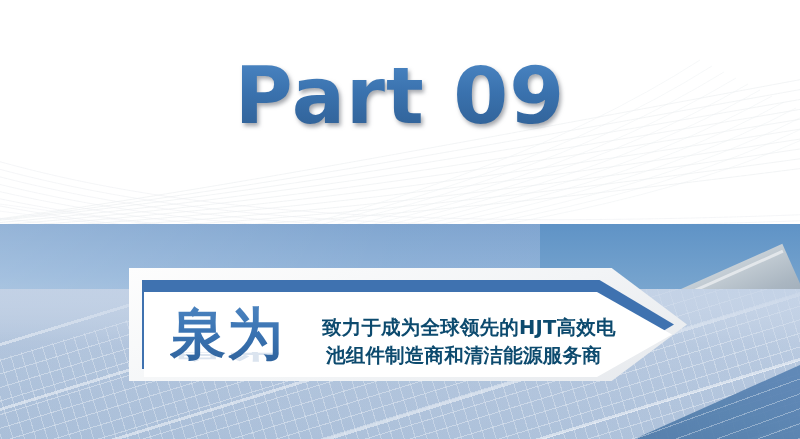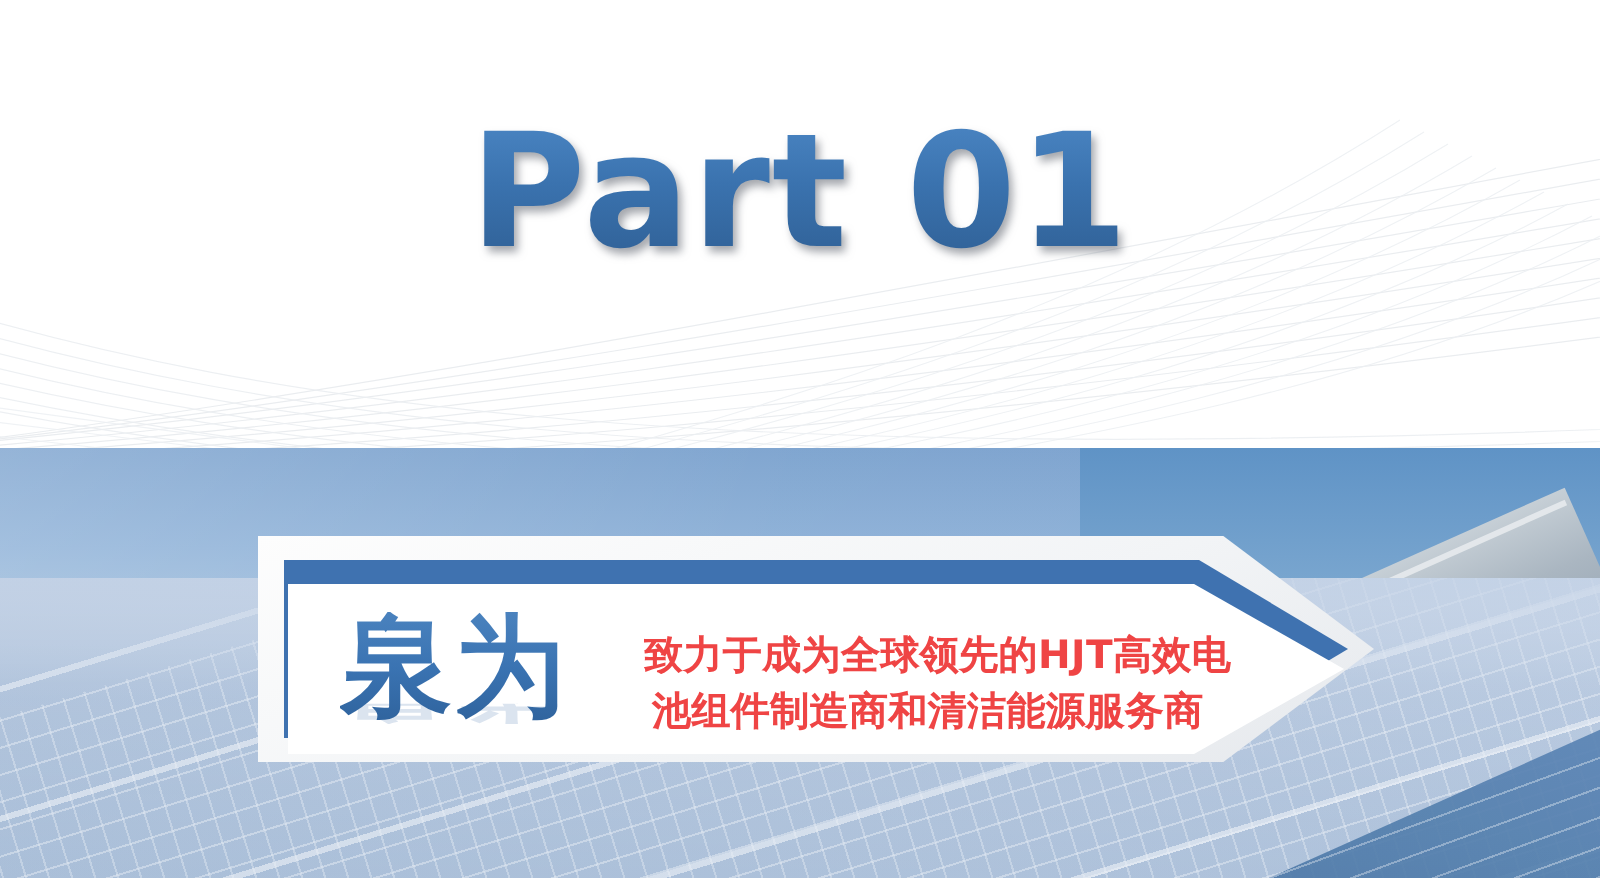--- a/index.html
+++ b/index.html
@@ -245,21 +245,21 @@
 
   .tagline {
     position: absolute;
     left: 178px;
     top: 22px;
     width: 266px;
     font-family: "DejaVu Sans", "Liberation Sans", sans-serif;
     font-weight: bold;
     font-size: 19.5px;
     line-height: 1.42;
-    color: #ef4444;
+    color: #0c4a6e;
     letter-spacing: 0.2px;
     text-align: left;
     white-space: nowrap;
   }
   .tagline .tl {
     display: block;
   }
   .tagline .tl2 {
     padding-left: 4px;
   }
@@ -308,21 +308,21 @@
         <path d="M382 244 C 532 222, 692 194, 832 126"></path>
       </g>
       <g stroke="#eef1f4" stroke-width="0.55" fill="none" opacity="0.9">
         <path d="M-60 196 C 60 212, 160 226, 300 244"></path>
         <path d="M-60 204 C 60 218, 160 232, 300 248"></path>
         <path d="M-60 212 C 60 224, 160 238, 300 252"></path>
         <path d="M-60 220 C 60 230, 160 242, 300 256"></path>
       </g>
     </svg>
 
-    <div class="part-title">Part 01</div>
+    <div class="part-title">Part 09</div>
   </div>
 
   <div class="photo-section">
     <div class="sky"></div>
     <div class="sky-right"></div>
     <div class="ocean"></div>
     <div class="coast"></div>
     <div class="roof-edge"></div>
     <div class="roof-line"></div>
 

